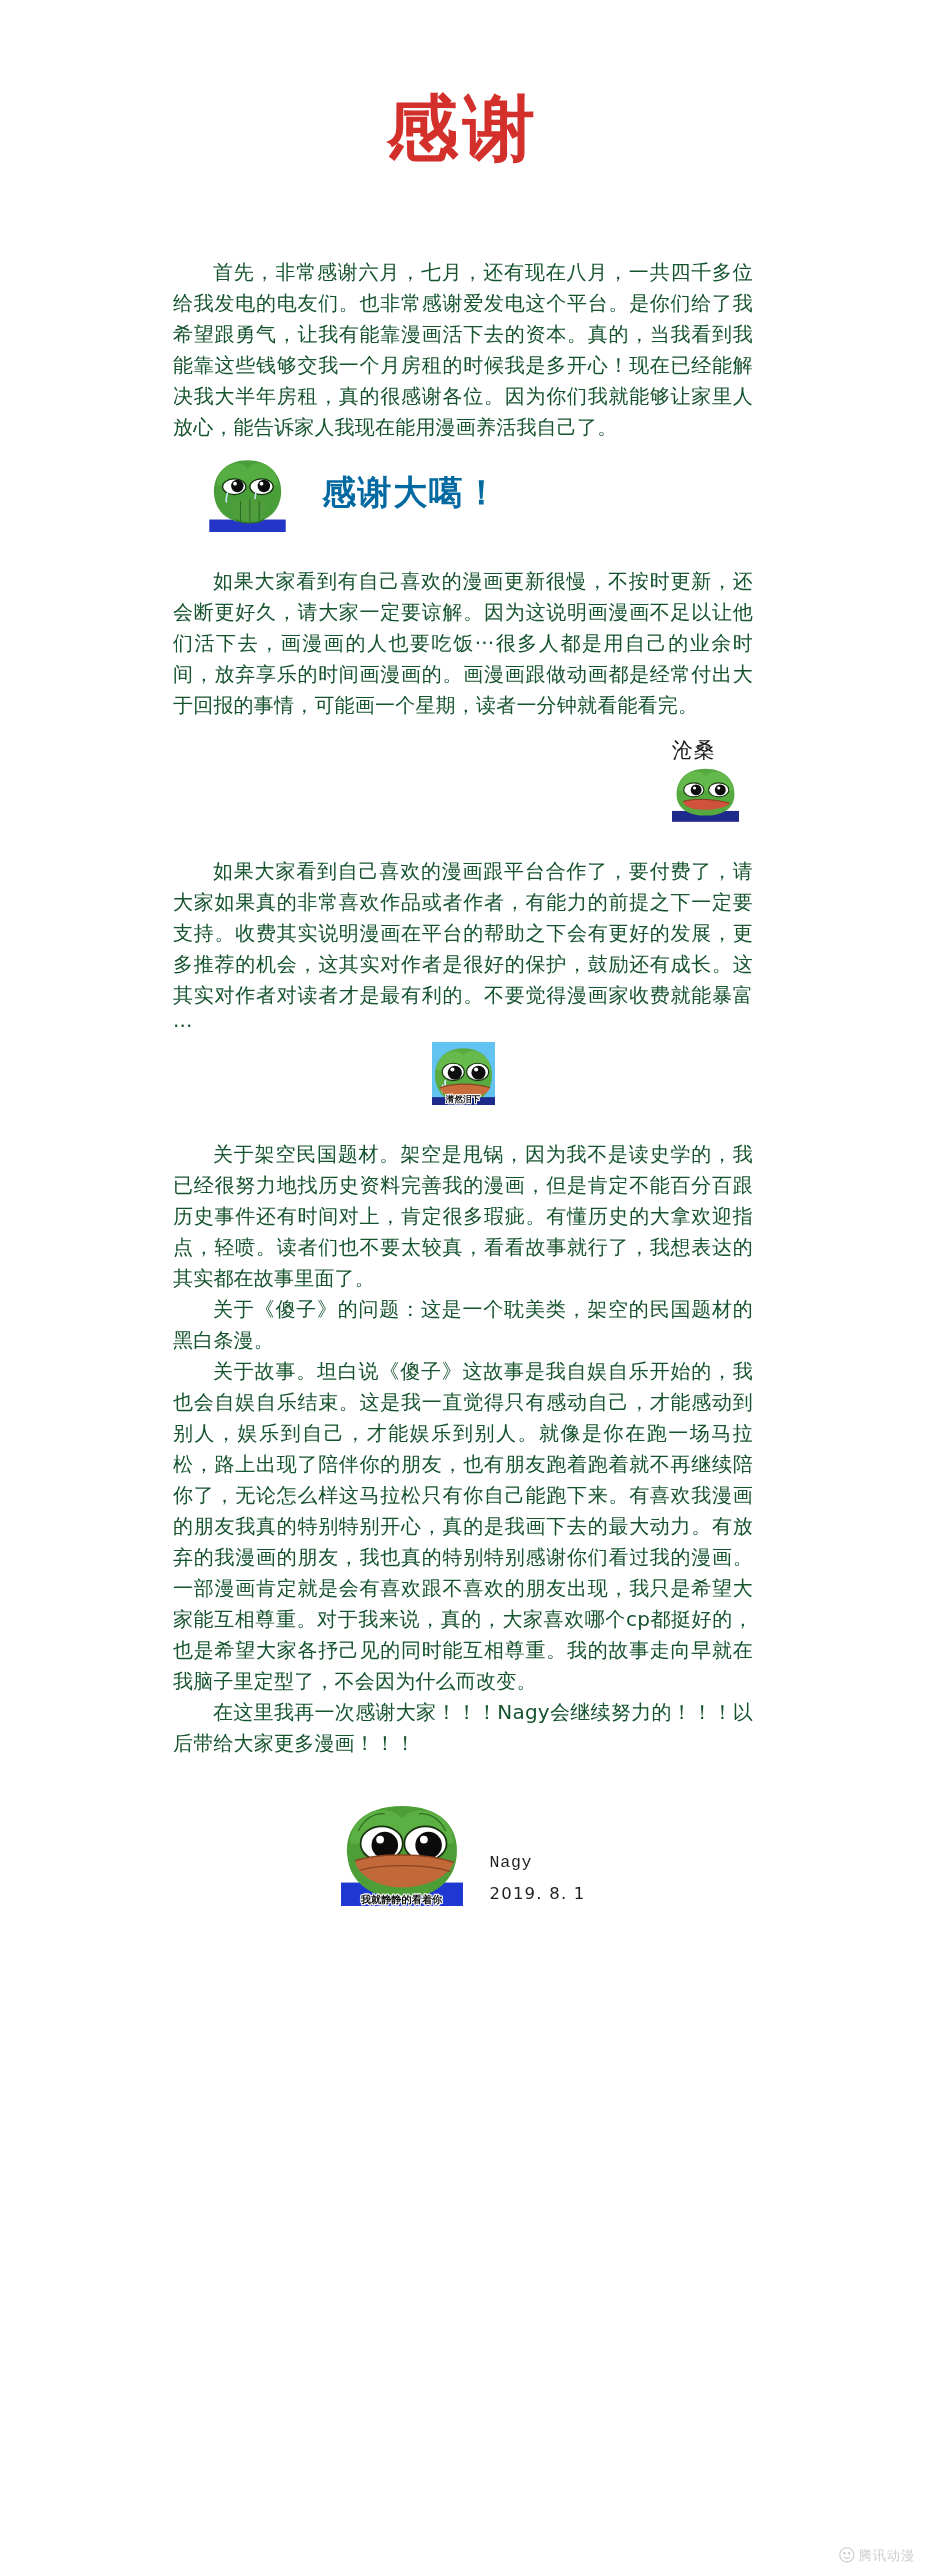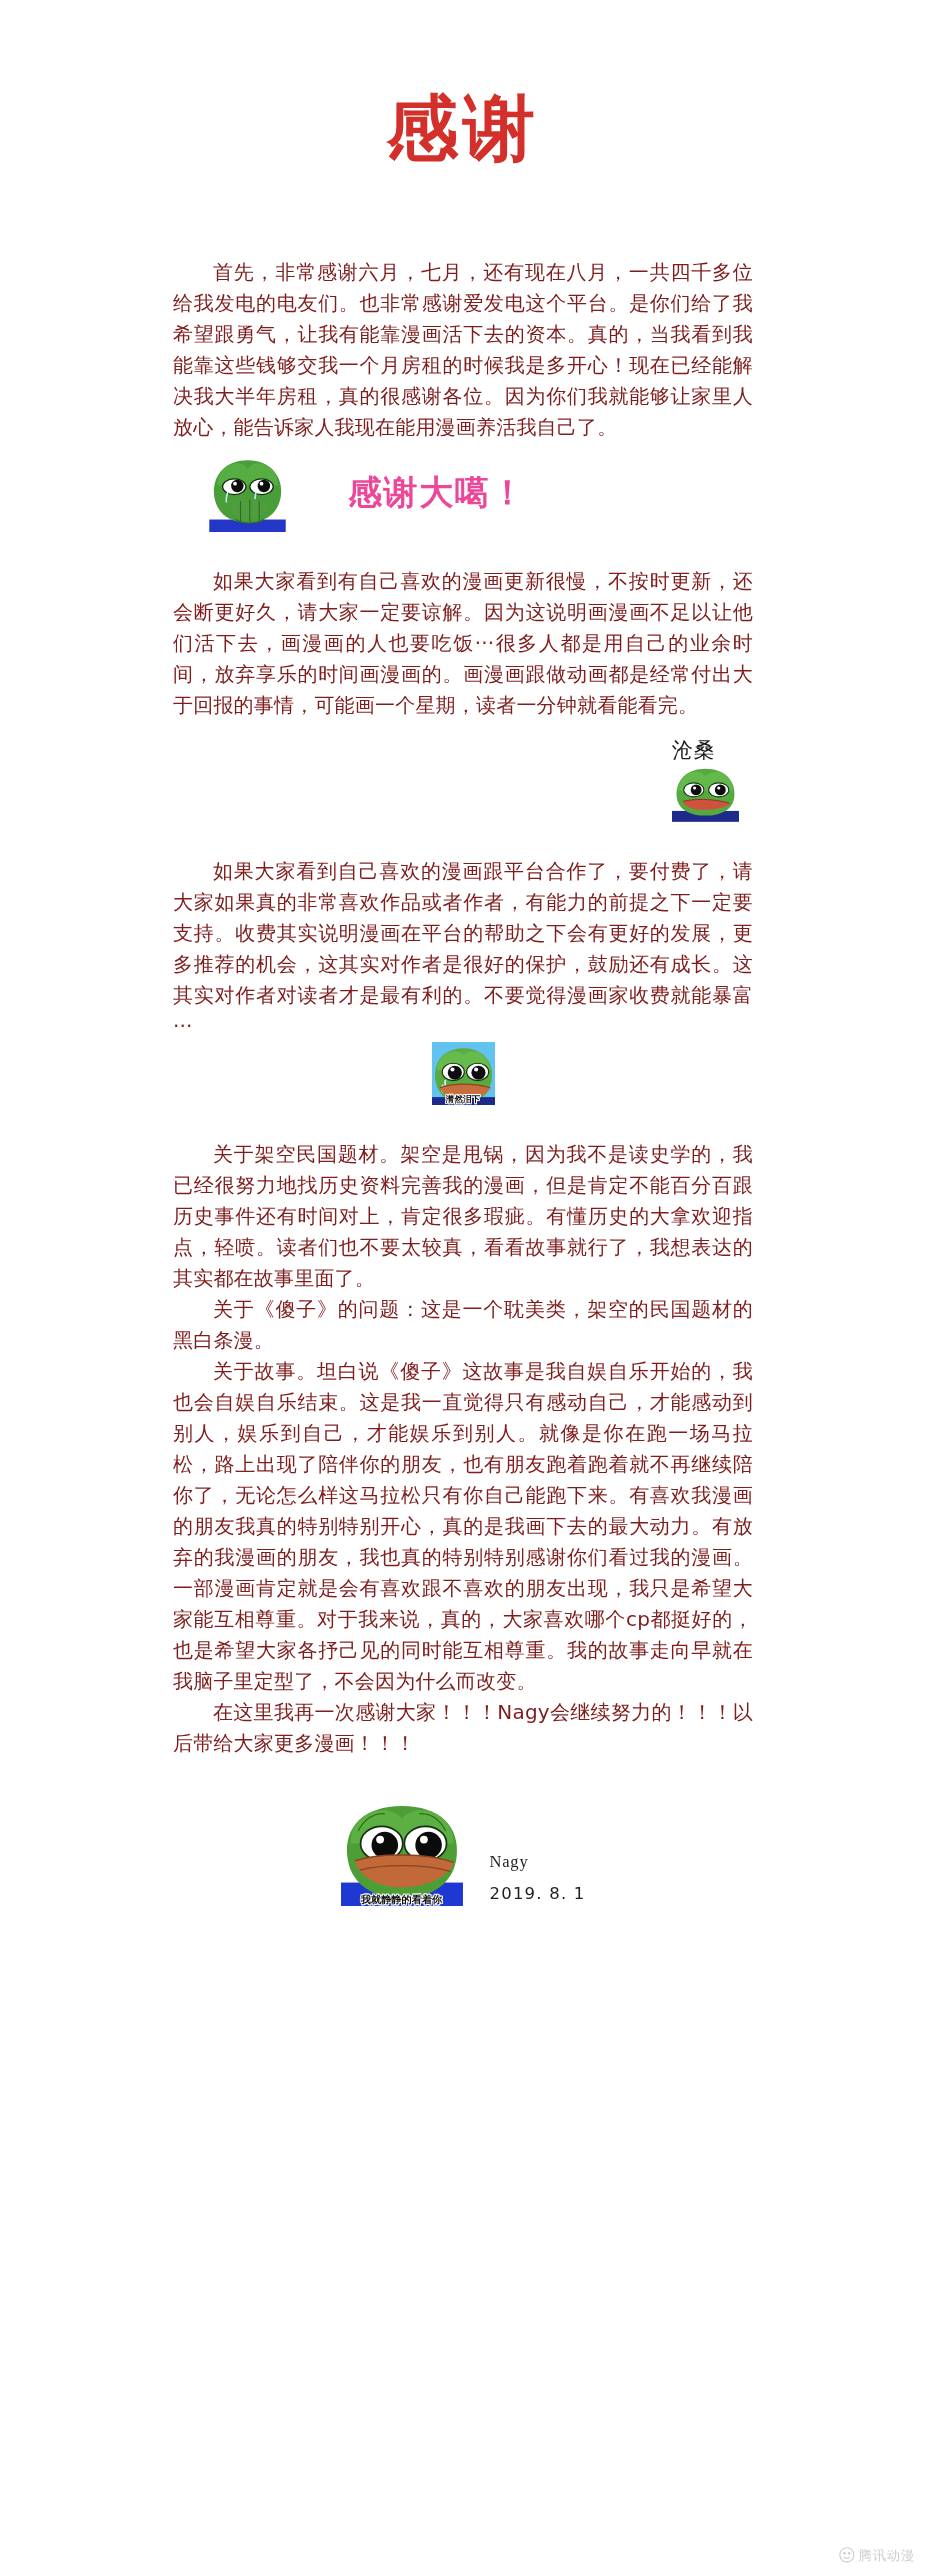--- a/index.html
+++ b/index.html
@@ -44,44 +44,44 @@
     margin: 0 auto;
     box-sizing: border-box;
   }
   p.para {
     margin: 0;
     font-size: 20px;
     line-height: 31px;
     text-align: justify;
     text-justify: inter-ideograph;
     letter-spacing: 0.2px;
-    color: #7f1d1d;
+    color: #14532d;
     text-indent: 2em;
   }
   .gap-c { height: 34px; }
   .gap-d { height: 45px; }
 
   
   .fig-row {
     width: 580px;
     margin: 0 auto;
     display: flex;
     align-items: center;
     box-sizing: border-box;
   }
   .fig-row.row1 { padding-top: 11px; padding-left: 36px; }
   .fig-row.row2 { justify-content: flex-end; padding-right: 0px; }
   .fig-row.row3 { justify-content: center; }
 
   .redcaption {
     font-size: 34px;
     font-weight: bold;
-    color: #ec4899;
+    color: #0369a1;
     letter-spacing: 1.6px;
-    margin-left: 62px;
+    margin-left: 36px;
     white-space: nowrap;
   }
   .blackcaption {
     font-size: 21px;
     color: #1a1a1a;
     letter-spacing: 0.8px;
     white-space: nowrap;
     align-self: flex-start;
     margin-top: 15px;
     margin-right: 4.7px;
@@ -109,21 +109,21 @@
     justify-content: center;
     gap: 27px;
     padding-top: 36px;
   }
   .sig-text {
     padding-bottom: 3.1px;
   }
   .sig-name {
     font-size: 16.5px;
     color: #1f1f1f;
-    font-family: Liberation Serif, serif;
+    font-family: Liberation Mono, monospace;
     letter-spacing: 0.8px;
     margin-bottom: 12.5px;
   }
   .sig-date {
     font-size: 16.5px;
     color: #1f1f1f;
     font-family: "DejaVu Sans", "Liberation Sans", sans-serif;
     letter-spacing: 1.2px;
   }
 

